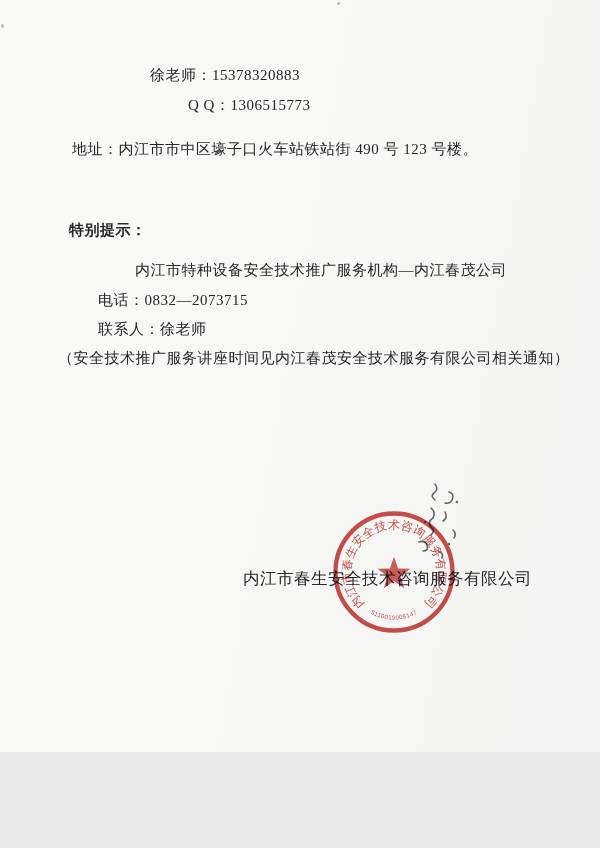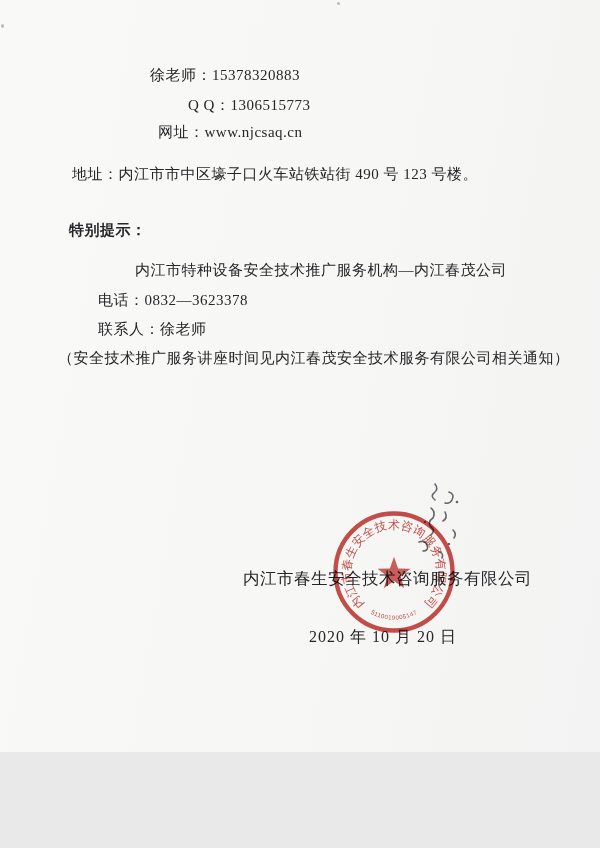--- a/index.html
+++ b/index.html
@@ -66,35 +66,31 @@
 <body>
 
 <div class="page">
 
   <div class="line" style="left:150px; top:66px;">
     <span class="label">徐老师：</span><span class="value">15378320883</span>
   </div>
   <div class="line" style="left:156px; top:96px;margin-left:32px;">
     <span class="label">Q Q：</span><span class="value">1306515773</span>
   </div>
-  <div class="line" style="left:158px; top:123px;">
-    <span class="label">网址：</span><span class="value">www.njcsaq.cn</span>
-  </div>
-  <div class="line" style="left:72px; top:165px;text-align:right;">
+  <div class="line" style="left:72px; top:140px;text-align:right;">
     <span class="label">地址：</span><span class="value">内江市市中区壕子口火车站铁站街 490 号 123 号楼。</span>
   </div>
 
   <div class="line bold" style="left:69px; top:221px;">特别提示：</div>
   <div class="line" style="left:98px; top:261px;margin-left:37px;">内江市特种设备安全技术推广服务机构—内江春茂公司</div>
-  <div class="line" style="left:98px; top:291px;">电话：0832—3623378</div>
+  <div class="line" style="left:98px; top:291px;">电话：0832—2073715</div>
   <div class="line" style="left:58px; top:349px;">（安全技术推广服务讲座时间见内江春茂安全技术服务有限公司相关通知）</div>
   <div class="line" style="left:98px; top:320px;">联系人：徐老师</div>
 
   <div class="line company-line" style="left:243px; top:568px;">内江市春生安全技术咨询服务有限公司</div>
-  <div class="line date-line" style="left:309px; top:627px;">2020 年 10 月 20 日</div>
 
   <svg class="ink-smudge" viewBox="0 0 70 90" aria-hidden="true">
     <g fill="none" stroke="#3f4148" stroke-width="1.6" stroke-linecap="round">
       <path d="M 30 6 q 4 5 -1 9 q -4 3 1 7"></path>
       <path d="M 44 14 q 6 2 3 8 q -2 4 -7 3"></path>
       <path d="M 26 30 q 5 4 2 10 q -6 4 -2 9 q 5 3 0 8"></path>
       <path d="M 40 34 q 3 6 -2 9"></path>
       <path d="M 48 52 q 4 4 1 8"></path>
       <path d="M 14 64 q 6 -2 8 3 q 2 6 -4 6"></path>
       <path d="M 34 74 q 5 1 3 6"></path>

